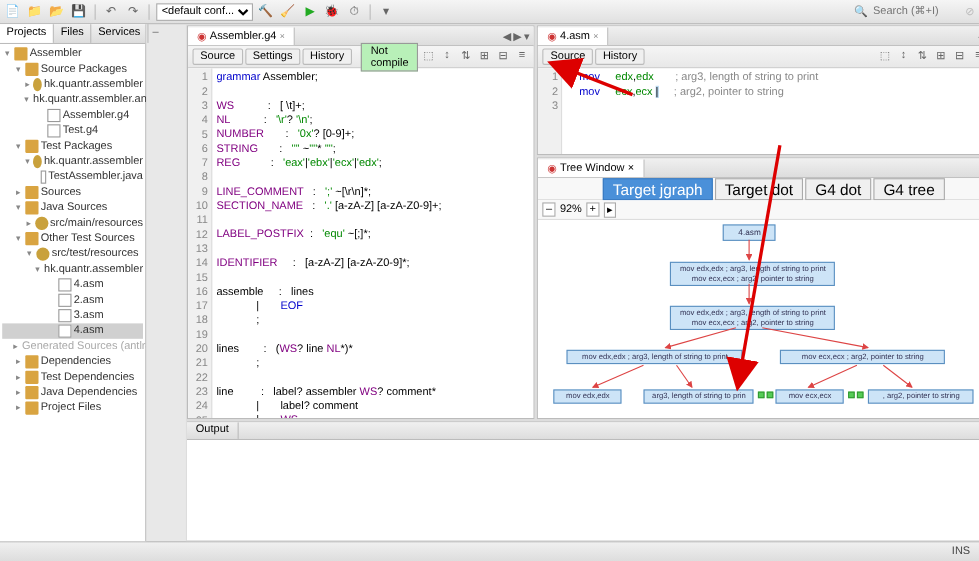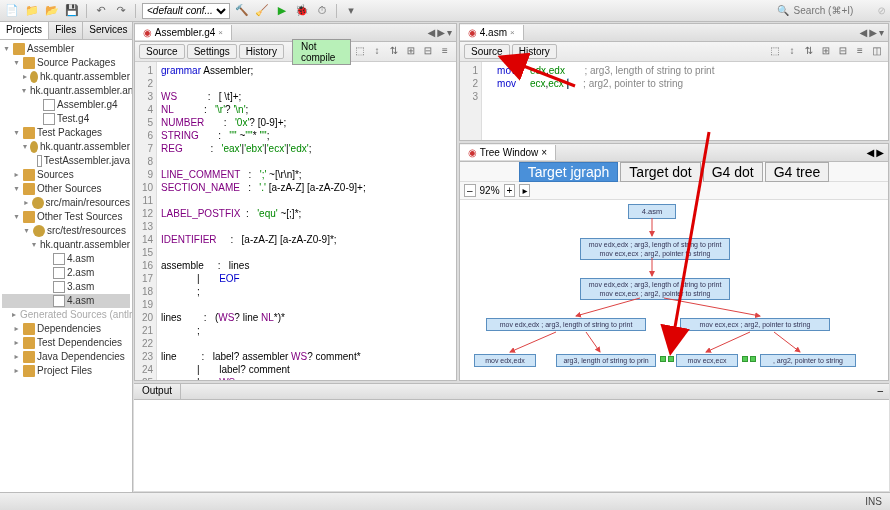--- a/index.html
+++ b/index.html
@@ -1,23 +1,23 @@
 <!DOCTYPE html>
 <html><head>
 <meta charset="utf-8">
 <style>
 *{box-sizing:border-box;margin:0;padding:0;font-family:Arial,sans-serif;font-size:10px;}
 body{background:#e8e8e8;width:890px;height:510px;overflow:hidden;}
 .toolbar{height:22px;background:linear-gradient(#f5f5f5,#e0e0e0);border-bottom:1px solid #bbb;display:flex;align-items:center;padding:0 4px;gap:4px;}
 .toolbar .ico{width:16px;height:16px;display:inline-flex;align-items:center;justify-content:center;font-size:11px;color:#666;cursor:pointer;}
 .toolbar .sep{width:1px;height:14px;background:#bbb;margin:0 2px;}
-.toolbar select{font-size:10px;height:16px;border:1px solid #aaa;background:#fff;font-style:italic;}
+.toolbar select{font-size:10px;height:16px;border:1px solid #aaa;background:#fff;}
 .search{margin-left:auto;display:flex;align-items:center;gap:4px;color:#999;}
 .search input{border:none;background:transparent;font-size:10px;width:80px;}
-.main{display:flex;height:470px;}
+.main{display:flex;height:470px;gap:36px;}
 .left-panel{width:133px;background:#fff;border-right:1px solid #bbb;display:flex;flex-direction:column;}
 .tabstrip{height:18px;background:linear-gradient(#f0f0f0,#ddd);border-bottom:1px solid #bbb;display:flex;font-size:9px;}
 .tabstrip .tab{padding:2px 6px;border-right:1px solid #bbb;cursor:pointer;}
 .tabstrip .tab.active{background:#fff;}
 .tabstrip .min{margin-left:auto;padding:2px 4px;cursor:pointer;color:#666;}
 .tree{flex:1;overflow:auto;padding:2px;font-size:9.5px;line-height:14px;}
 .tree .node{display:flex;align-items:center;gap:2px;white-space:nowrap;cursor:pointer;}
 .tree .indent1{padding-left:10px;}
 .tree .indent2{padding-left:20px;}
 .tree .indent3{padding-left:30px;}
@@ -154,21 +154,21 @@
           <span style="color:#333">TestAssembler.java</span>
         </div>
         <div class="node indent1">
           <span class="tog">▸</span>
           <span class="fico folder"></span>
           <span style="color:#333">Sources</span>
         </div>
         <div class="node indent1">
           <span class="tog">▾</span>
           <span class="fico folder"></span>
-          <span style="color:#333">Other Sources</span>
+          <span style="color:#333">Java Sources</span>
         </div>
         <div class="node indent2">
           <span class="tog">▸</span>
           <span class="fico pkg"></span>
           <span style="color:#333">src/main/resources</span>
         </div>
         <div class="node indent1">
           <span class="tog">▾</span>
           <span class="fico folder"></span>
           <span style="color:#333">Other Test Sources</span>

